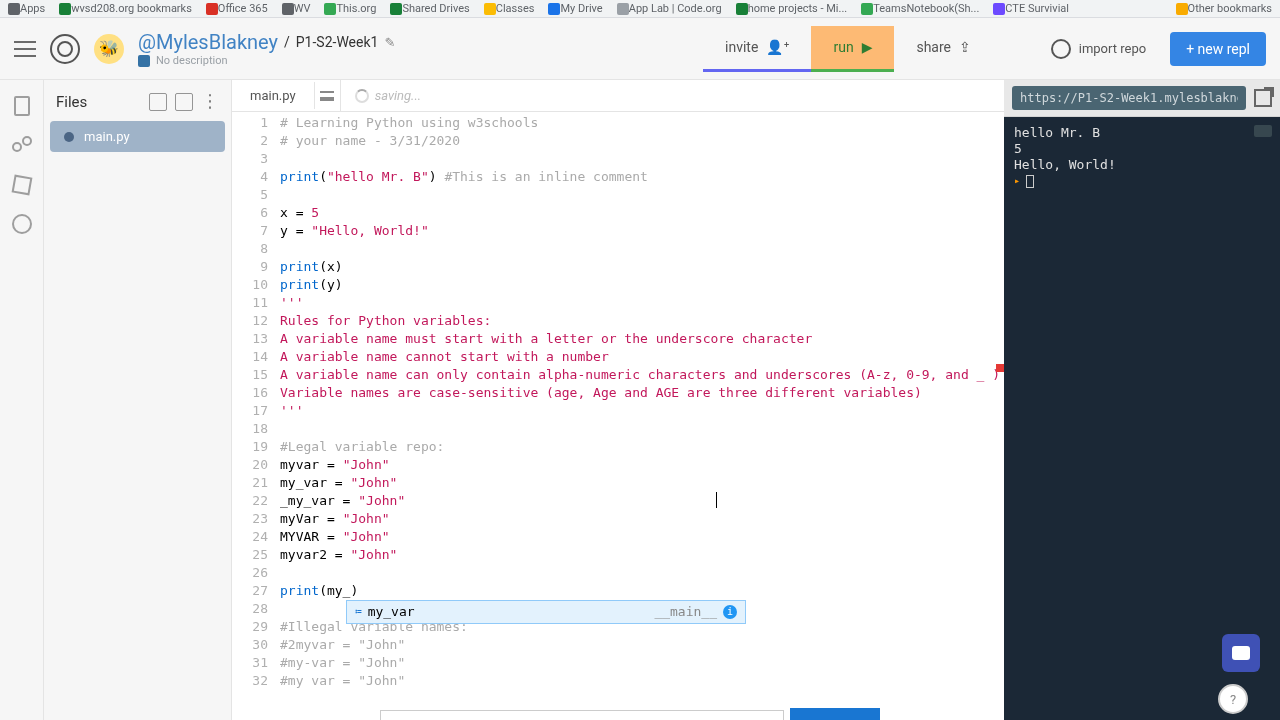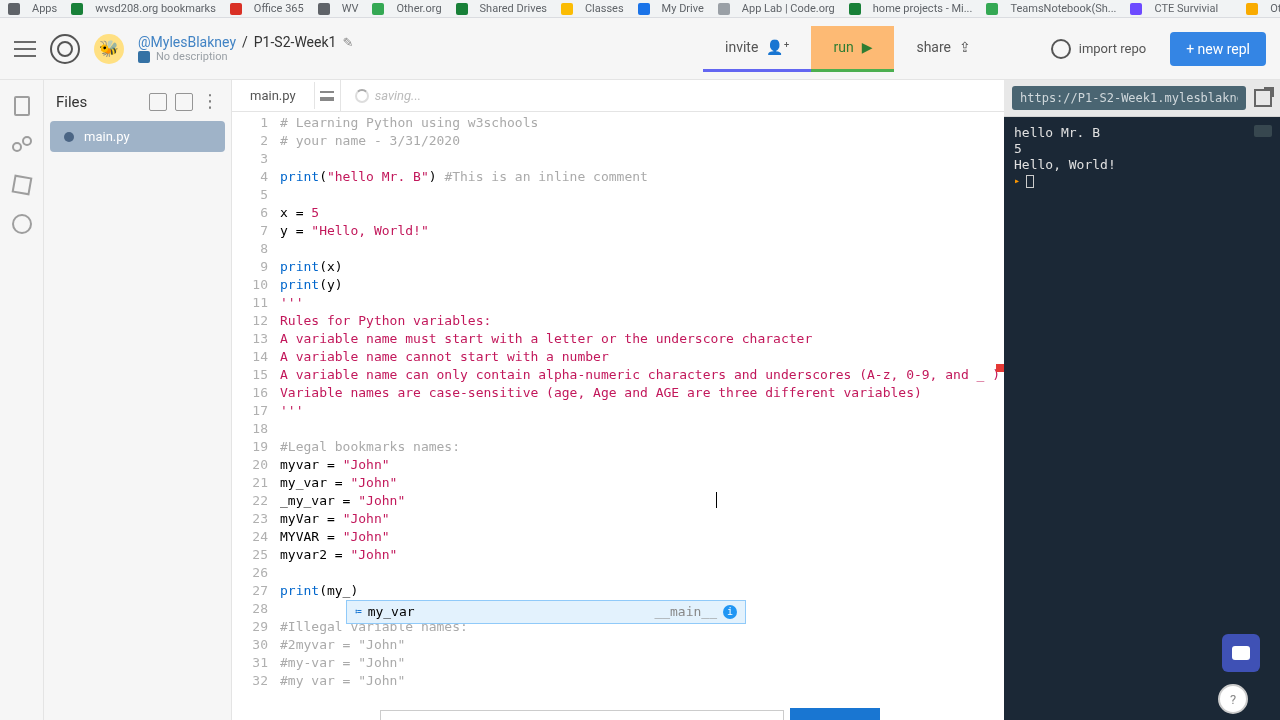--- a/index.html
+++ b/index.html
@@ -1,33 +1,33 @@
 <!DOCTYPE html>
 <html><head>
 <meta charset="utf-8">
 <style>
 * { margin: 0; padding: 0; box-sizing: border-box; }
 body { font-family: -apple-system, BlinkMacSystemFont, "Segoe UI", Roboto, sans-serif; font-size: 13px; background: #fff; overflow: hidden; width: 1280px; height: 720px; }
 
 
 .bookmarks-bar { display: flex; align-items: center; height: 18px; background: #f1f3f4; border-bottom: 1px solid #dadce0; padding: 0 8px; gap: 14px; font-size: 11px; color: #5f6368; }
-.bookmarks-bar .bm { display: flex; align-items: center; gap: 12px; white-space: nowrap; cursor: pointer; }
+.bookmarks-bar .bm { display: flex; align-items: center; gap: 0; white-space: nowrap; cursor: pointer; }
 .bookmarks-bar .bm .ico { width: 12px; height: 12px; border-radius: 2px; display: inline-block; }
 .bookmarks-bar .spacer { flex: 1; }
 
 
 .header { display: flex; align-items: center; height: 62px; background: #f6f6f6; border-bottom: 1px solid #e4e4e4; padding: 0 14px; gap: 14px; }
 .hamburger { width: 22px; height: 16px; display: flex; flex-direction: column; justify-content: space-between; cursor: pointer; }
 .hamburger span { height: 2px; background: #6b6b6b; }
 .logo { width: 30px; height: 30px; border: 2px solid #555; border-radius: 50%; position: relative; }
 .logo::after { content:''; position:absolute; inset:5px; border:2px solid #555; border-radius:50%; }
 .avatar { width: 30px; height: 30px; border-radius: 50%; background: #ffe082; display:flex; align-items:center; justify-content:center; font-size:16px; }
 .project-info { display:flex; flex-direction:column; }
 .project-info .line1 { display:flex; align-items:center; gap:6px; }
-.project-info .owner { color:#4183c4; font-size:14px; }
+.project-info .owner { color:#4183c4; font-size:20px; }
 .project-info .name { color:#333; font-size:14px; }
 .project-info .pencil { color:#888; font-size:13px; }
 .project-info .desc { display:flex; align-items:center; gap:6px; font-size:11px; color:#9aa0a6; }
 .project-info .desc .pyicon { width:12px; height:12px; background:#3572A5; border-radius:2px; display:inline-block;}
 
 .header-center { display:flex; align-items:center; margin-left:auto; gap:0; }
 .hbtn { height:46px; padding:0 22px; display:flex; align-items:center; gap:8px; cursor:pointer; font-size:14px; color:#666; border-bottom:3px solid transparent;}
 .hbtn.invite { border-bottom-color:#6366f1; color:#555;}
 .hbtn.run { background:#fdba74; color:#2e7d32; border-bottom-color:#4caf50;}
 .hbtn.share { color:#555; }
@@ -119,21 +119,21 @@
         <span class="ico" style="background:#188038"></span>
         <span>wvsd208.org bookmarks</span>
       </div><div class="bm">
         <span class="ico" style="background:#d93025"></span>
         <span>Office 365</span>
       </div><div class="bm">
         <span class="ico" style="background:#5f6368"></span>
         <span>WV</span>
       </div><div class="bm">
         <span class="ico" style="background:#34a853"></span>
-        <span>Other.org</span>
+        <span>This.org</span>
       </div><div class="bm">
         <span class="ico" style="background:#188038"></span>
         <span>Shared Drives</span>
       </div><div class="bm">
         <span class="ico" style="background:#fbbc04"></span>
         <span>Classes</span>
       </div><div class="bm">
         <span class="ico" style="background:#1a73e8"></span>
         <span>My Drive</span>
       </div><div class="bm">
@@ -282,21 +282,21 @@
           <div class="line"><span class="tok-fn">print</span><span>(x)</span></div>
           <div class="line"><span class="tok-fn">print</span><span>(y)</span></div>
           <div class="line"><span class="tok-doc">'''</span></div>
           <div class="line"><span class="tok-doc">Rules for Python variables:</span></div>
           <div class="line"><span class="tok-doc">A variable name must start with a letter or the underscore character</span></div>
           <div class="line"><span class="tok-doc">A variable name cannot start with a number</span></div>
           <div class="line"><span class="tok-doc">A variable name can only contain alpha-numeric characters and underscores (A-z, 0-9, and _ )</span></div>
           <div class="line"><span class="tok-doc">Variable names are case-sensitive (age, Age and AGE are three different variables)</span></div>
           <div class="line"><span class="tok-doc">'''</span></div>
           <div class="line"></div>
-          <div class="line"><span class="tok-comment">#Legal bookmarks names:</span></div>
+          <div class="line"><span class="tok-comment">#Legal variable repo:</span></div>
           <div class="line"><span>myvar = </span><span class="tok-str">"John"</span></div>
           <div class="line"><span>my_var = </span><span class="tok-str">"John"</span></div>
           <div class="line"><span>_my_var = </span><span class="tok-str">"John"</span></div>
           <div class="line"><span>myVar = </span><span class="tok-str">"John"</span></div>
           <div class="line"><span>MYVAR = </span><span class="tok-str">"John"</span></div>
           <div class="line"><span>myvar2 = </span><span class="tok-str">"John"</span></div>
           <div class="line"></div>
           <div class="line"><span class="tok-fn">print</span><span>(my_)</span></div>
           <div class="line"></div>
           <div class="line"><span class="tok-comment">#Illegal variable names:</span></div>

